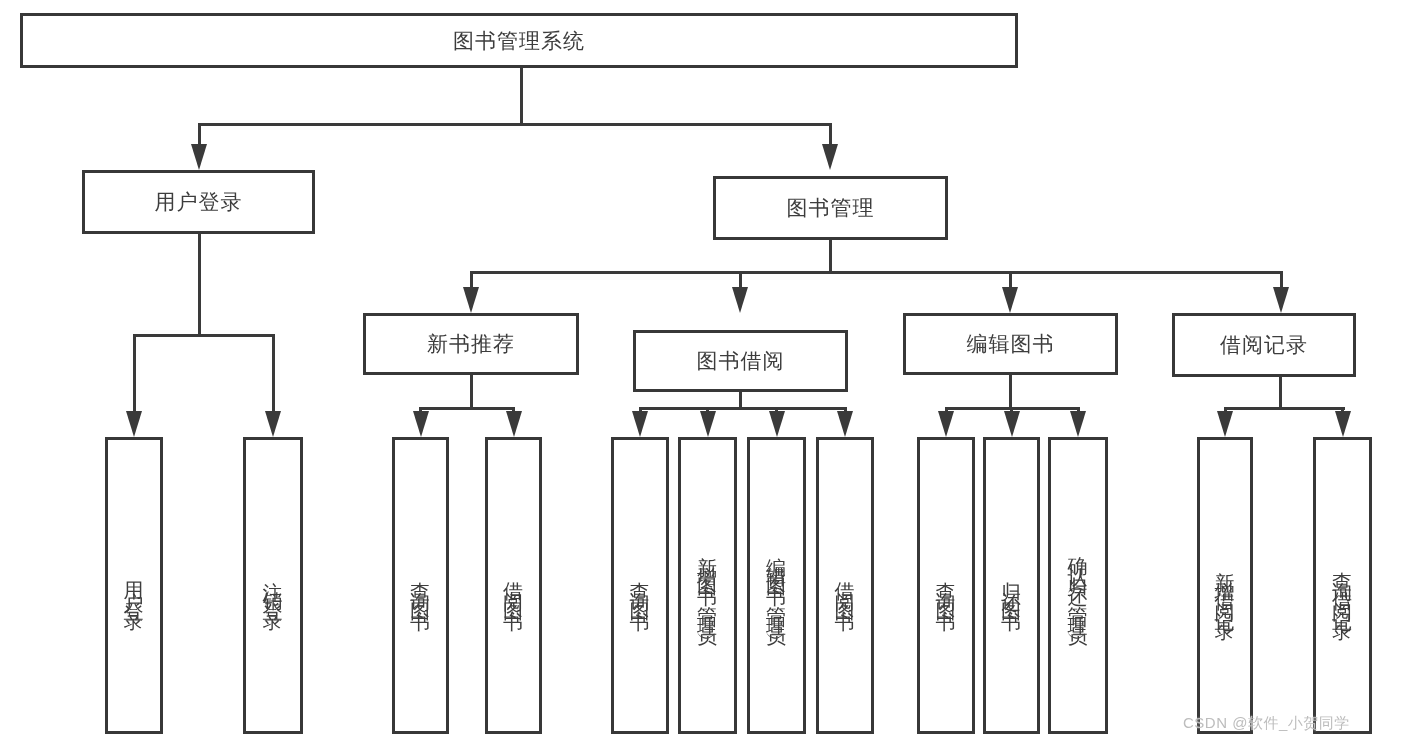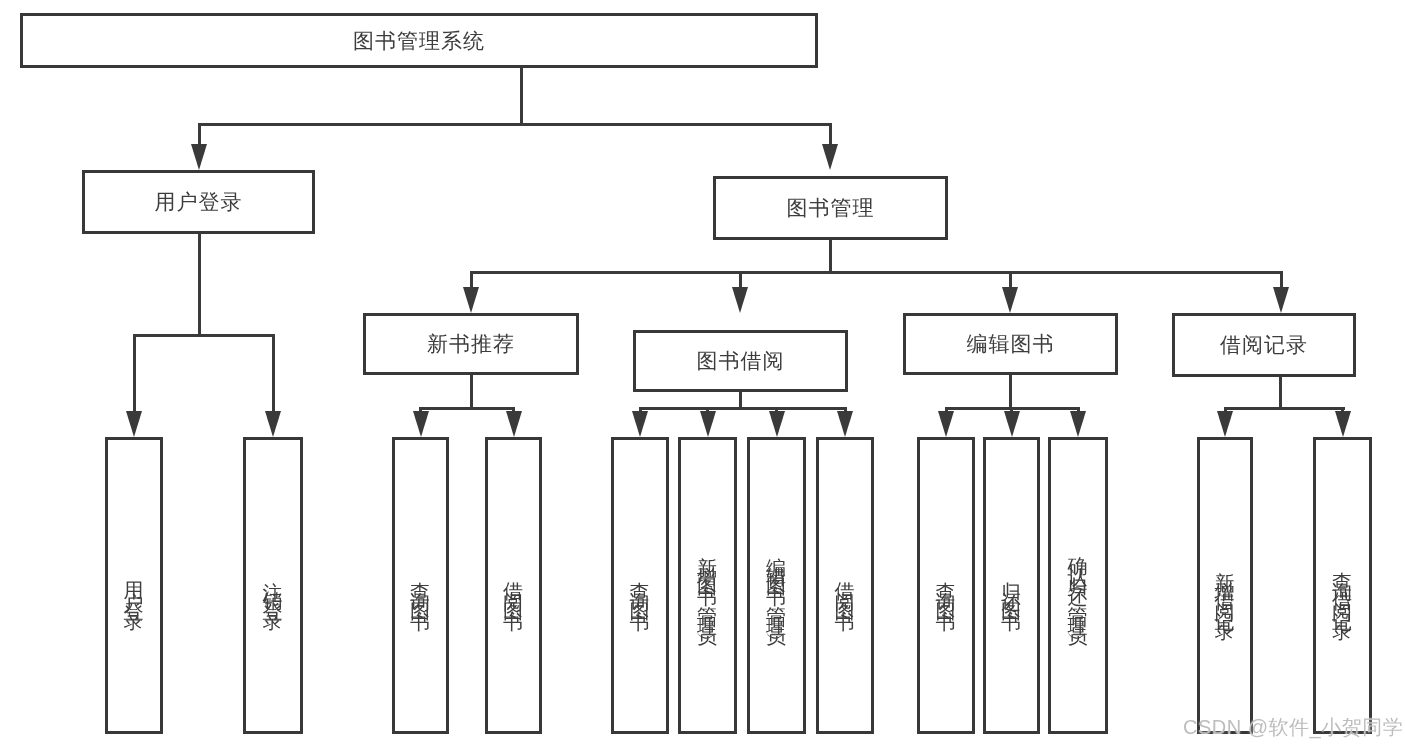--- a/index.html
+++ b/index.html
@@ -19,21 +19,21 @@
   }
   .vline{position:absolute;width:3px;background:#3a3a3a;z-index:1;}
   .hline{position:absolute;height:3px;background:#3a3a3a;z-index:1;}
   .arrow{
     position:absolute;width:0;height:0;z-index:1;
     border-left:8px solid transparent;border-right:8px solid transparent;
     border-top:26px solid #3a3a3a;
   }
   .watermark{
     position:absolute;left:1183px;top:714px;z-index:6;
-    font-size:20px;color:#bdbdbd;letter-spacing:0.5px;
+    font-size:15px;color:#bdbdbd;letter-spacing:0.5px;
     text-shadow:0 0 2px rgba(255,255,255,0.9);white-space:nowrap;
   }
 </style>
 </head>
 <body>
 
 <div class="canvas">
 
   <div class="vline" style="left:519.5px;top:68px;height:56px"></div>
   <div class="hline" style="left:197.5px;top:122.5px;width:634px"></div>
@@ -87,21 +87,21 @@
   <div class="arrow" style="left:1003.5px;top:411px"></div>
   <div class="arrow" style="left:1070px;top:411px"></div>
 
   <div class="vline" style="left:1278.5px;top:377px;height:31px"></div>
   <div class="hline" style="left:1223.5px;top:406.5px;width:121px"></div>
   <div class="vline" style="left:1223.5px;top:408px;height:6px"></div>
   <div class="vline" style="left:1341px;top:408px;height:6px"></div>
   <div class="arrow" style="left:1217px;top:411px"></div>
   <div class="arrow" style="left:1334.5px;top:411px"></div>
 
-  <div class="box h" style="left:20px;top:13px;width:798px;height:55px">
+  <div class="box h" style="left:20px;top:13px;width:998px;height:55px">
     <span>图书管理系统</span>
   </div>
 
   <div class="box h" style="left:82px;top:170px;width:233px;height:64px">
     <span>用户登录</span>
   </div>
   <div class="box h" style="left:713px;top:176px;width:235px;height:64px">
     <span>图书管理</span>
   </div>
 

